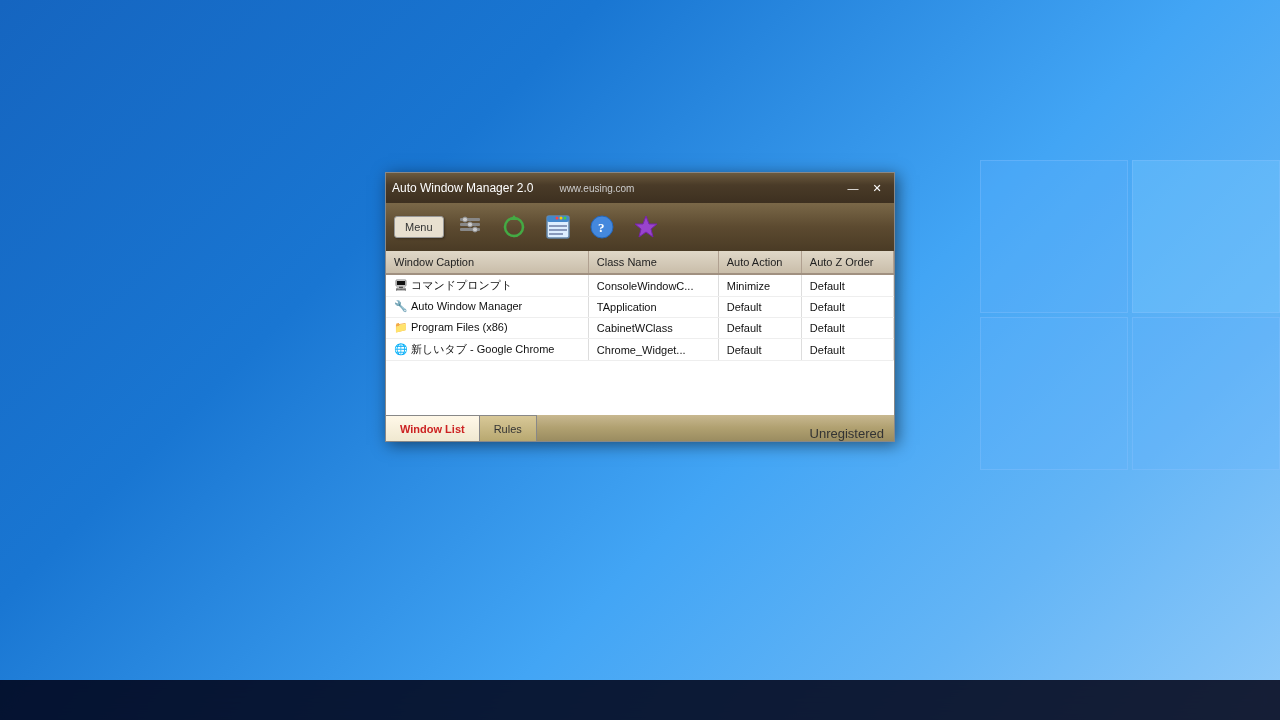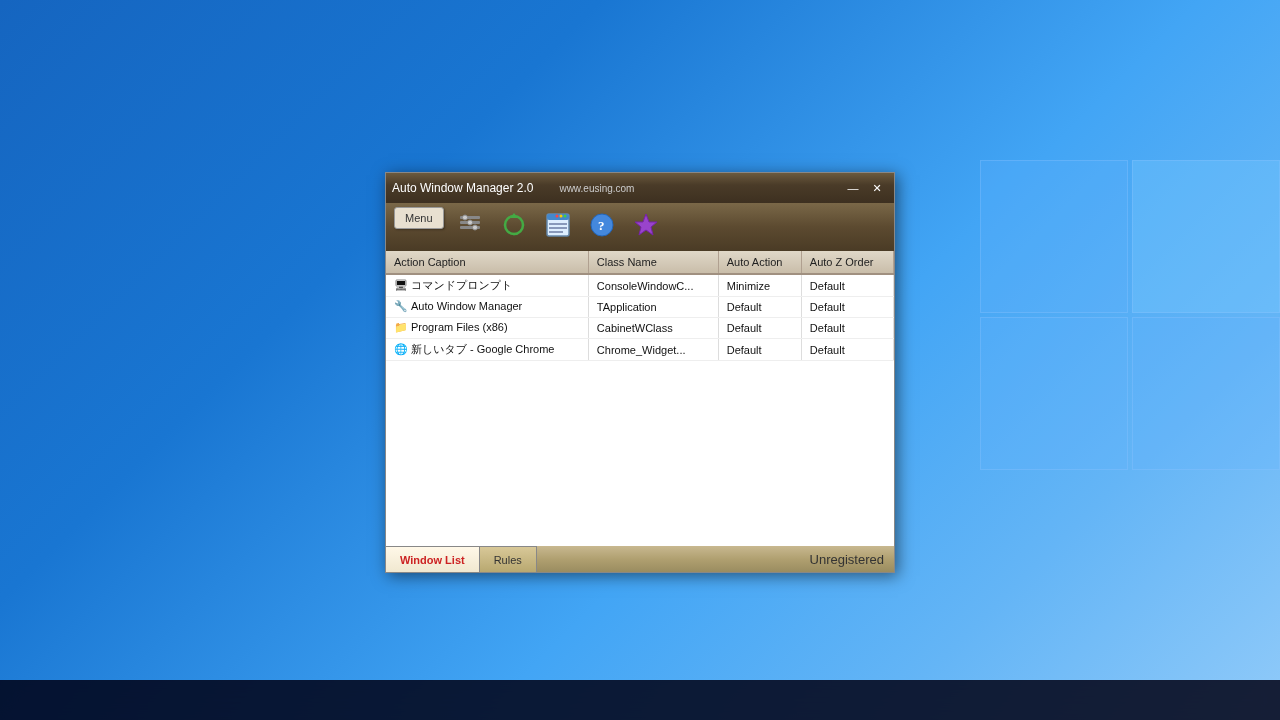--- a/index.html
+++ b/index.html
@@ -59,21 +59,21 @@
     .win-grid-cell.highlight {
       background: rgba(120,200,255,0.35);
     }
 
     
     .app-window {
       position: absolute;
       top: 172px;
       left: 385px;
       width: 510px;
-      height: 401px;
+      height: 270px;
       background: #fff;
       border: 1px solid #888;
       box-shadow: 3px 3px 15px rgba(0,0,0,0.5);
       display: flex;
       flex-direction: column;
     }
 
     
     .title-bar {
       height: 30px;
@@ -119,21 +119,21 @@
       font-size: 11px;
       background: transparent;
       border: none;
     }
 
     
     .toolbar {
       height: 48px;
       background: linear-gradient(to bottom, #7a6848 0%, #5c4a30 50%, #4a3b25 100%);
       display: flex;
-      align-items: flex-start;
+      align-items: center;
       padding: 4px 8px;
       gap: 8px;
       flex-shrink: 0;
     }
 
     .menu-btn {
       background: #e8e0d0;
       border: 1px solid #999;
       border-radius: 3px;
       padding: 4px 10px;
@@ -208,21 +208,21 @@
       vertical-align: middle;
       margin-right: 3px;
       font-size: 11px;
     }
 
     
     .status-bar {
       height: 26px;
       background: linear-gradient(to bottom, #c8b890 0%, #b0a070 50%, #9a8c60 100%);
       display: flex;
-      align-items: center;
+      align-items: flex-end;
       flex-shrink: 0;
     }
 
     .status-tab {
       height: 100%;
       display: flex;
       align-items: center;
       padding: 0 14px;
       font-size: 11px;
       cursor: pointer;
@@ -346,21 +346,21 @@
       </div>
     </div>
   </div>
 
   <div class="content-area">
     <div class="list-scroll">
       <table class="data-table">
         <thead>
           <tr>
             <th>
-              <span>Action Caption</span>
+              <span>Window Caption</span>
             </th>
             <th>
               <span>Class Name</span>
             </th>
             <th>
               <span>Auto Action</span>
             </th>
             <th>
               <span>Auto Z Order</span>
             </th>

